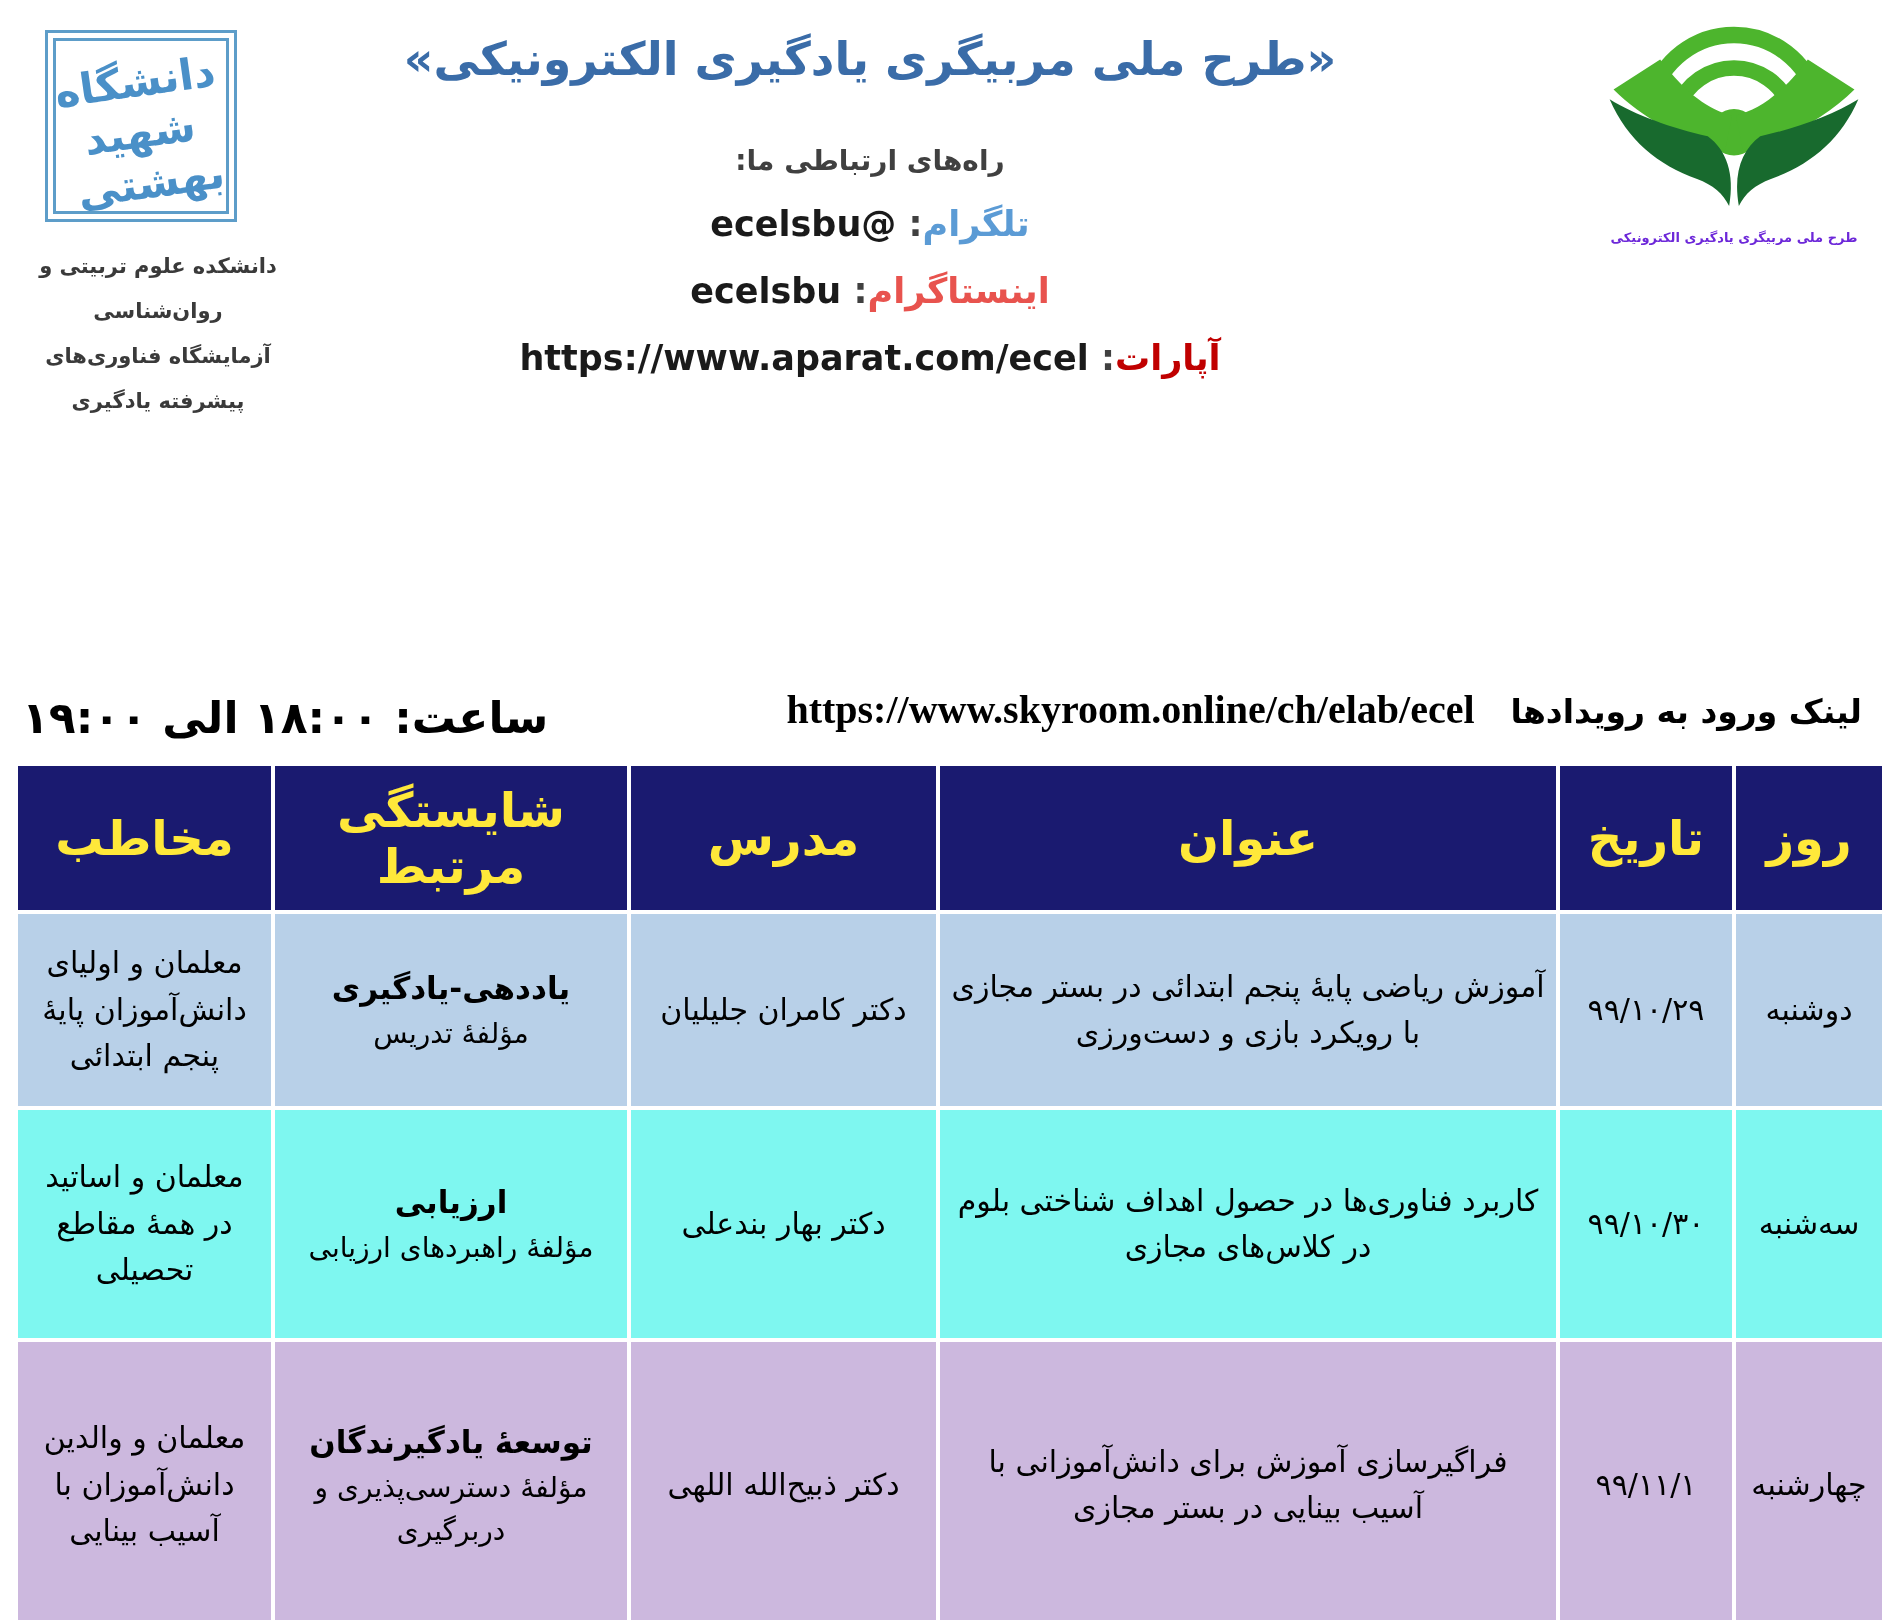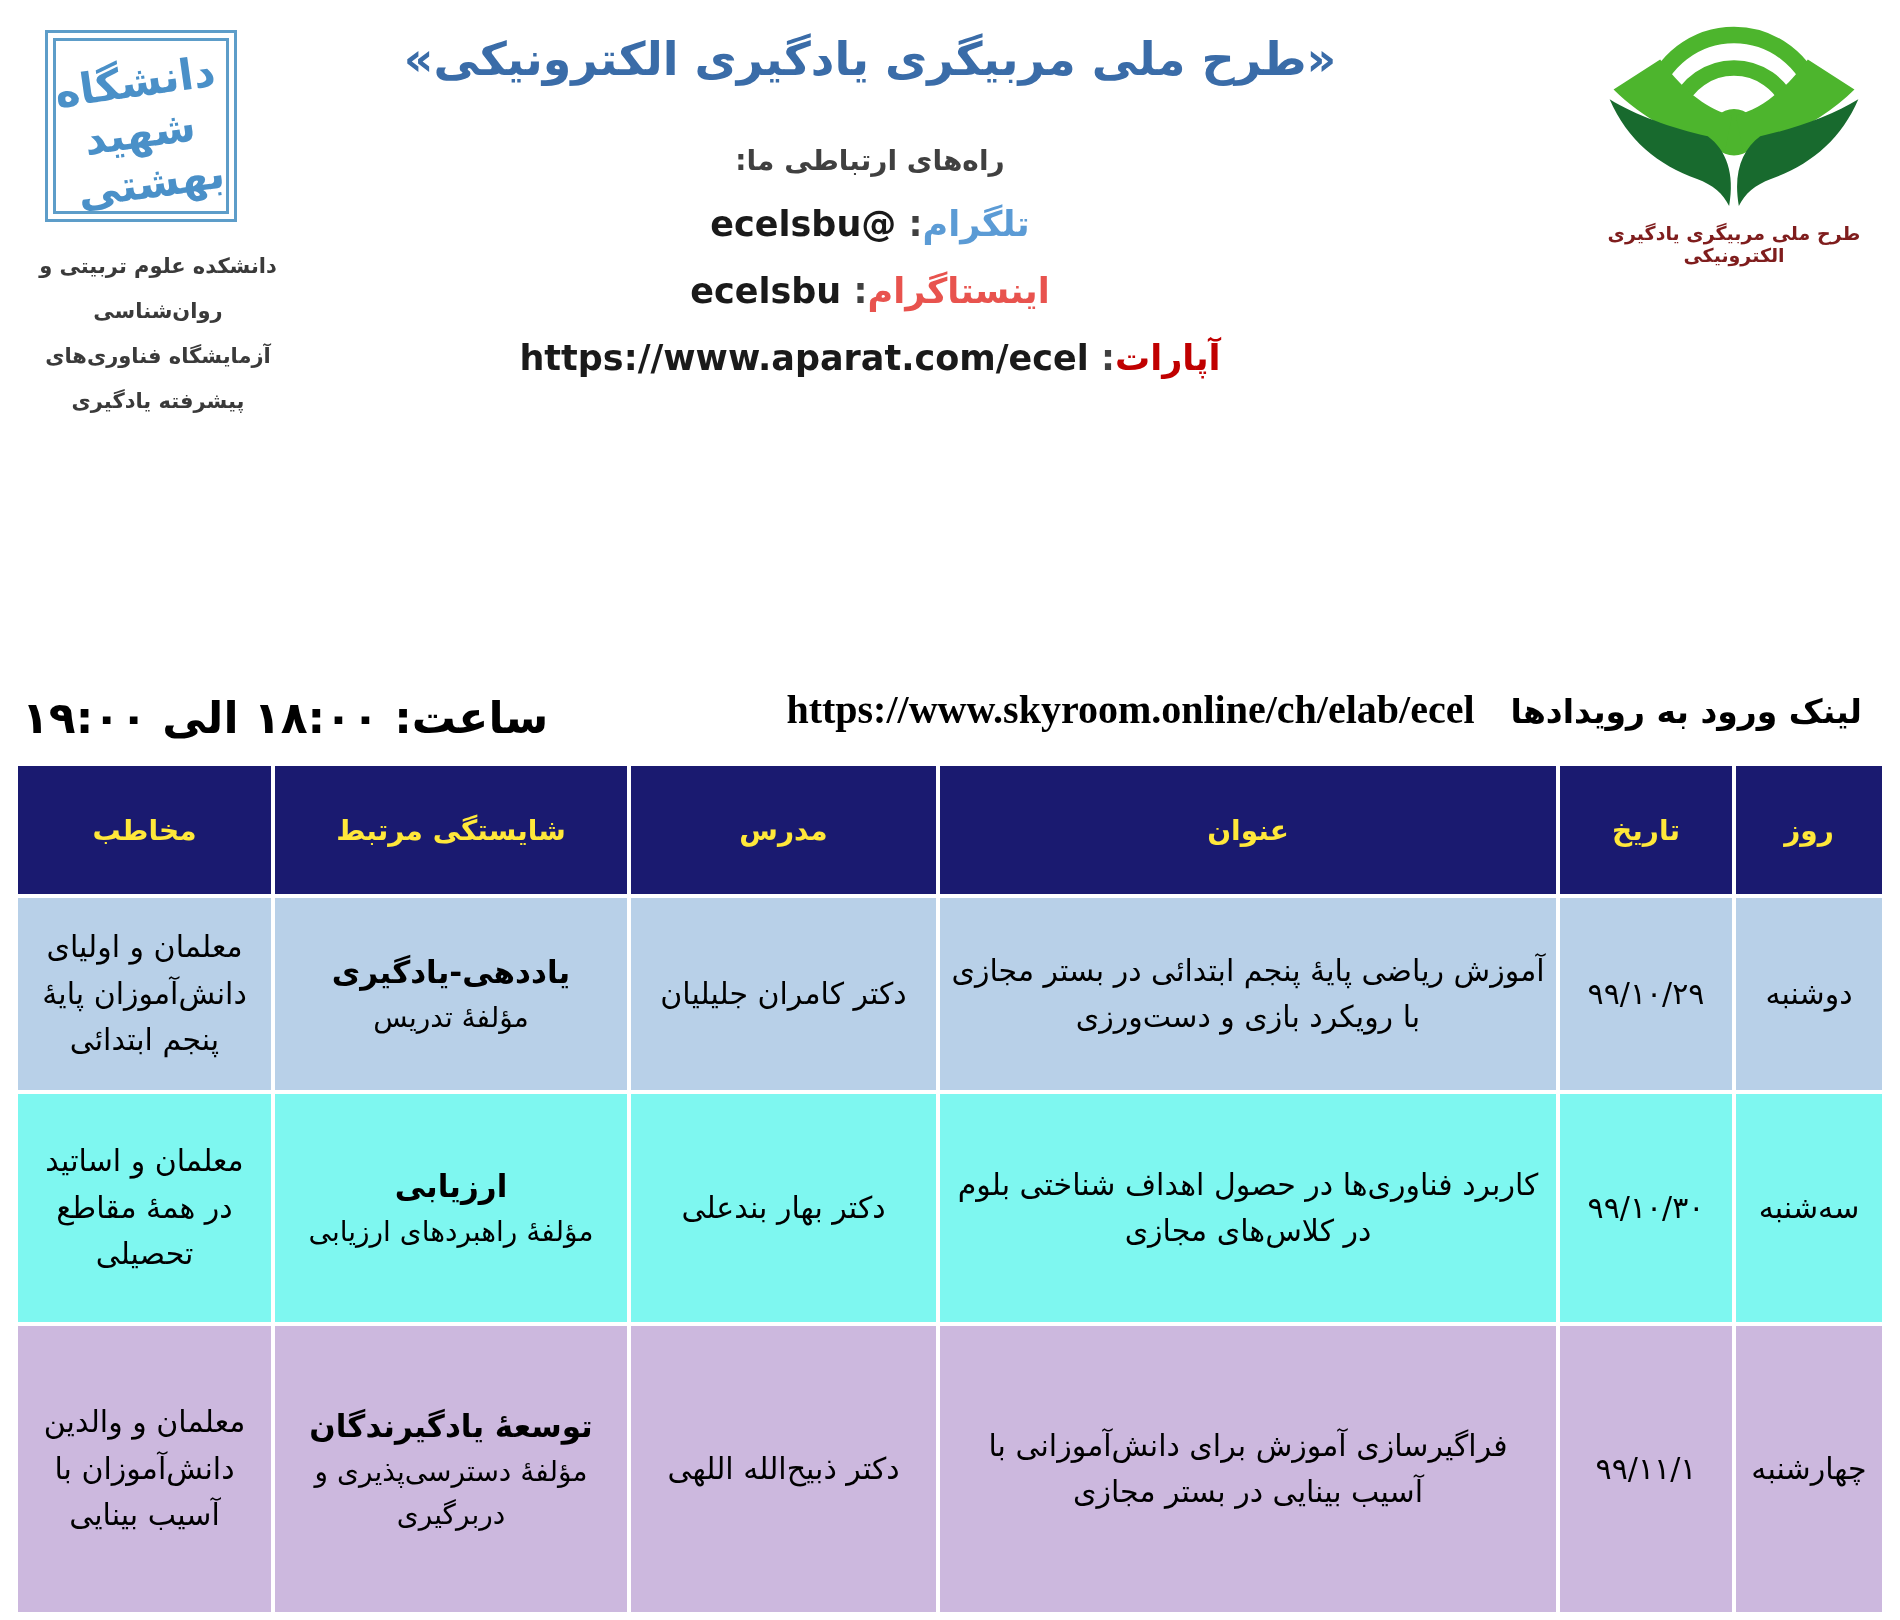--- a/index.html
+++ b/index.html
@@ -25,34 +25,34 @@
   .contact-line .val{font-weight:bold;color:#1a1a1a;}
   .colon{color:#404040;font-weight:bold;}
   .lbl{font-weight:bold;}
   .c-telegram{color:#5b9bd5;}
   .c-instagram{color:#e8534e;}
   .c-site{color:#8db864;}
   .c-aparat{color:#c00000;}
 
   
   .elogo{position:absolute;right:26px;top:6px;width:280px;text-align:center;}
-  .elogo-caption{margin-top:8px;font-size:19px;font-weight:bold;color:#7f1d1d;}
+  .elogo-caption{margin-top:16px;font-size:13px;font-weight:bold;color:#6d28d9;}
 
   
   .events{position:absolute;right:38px;top:686px;display:flex;direction:rtl;gap:36px;align-items:baseline;}
   .events .ev-lbl{font-size:33px;font-weight:bold;color:#000;}
   .events .ev-url{font-size:40px;font-weight:bold;color:#000;
        font-family:"Liberation Serif",serif;direction:ltr;unicode-bidi:embed;}
   .time{position:absolute;left:22px;top:692px;font-size:44px;font-weight:bold;color:#000;direction:rtl;}
 
   
   table.schedule{position:absolute;left:14px;top:762px;width:1872px;
        border-collapse:separate;border-spacing:4px;table-layout:fixed;direction:rtl;}
-  table.schedule th{background:#1a1a70;color:#ffe83a;font-size:28px;font-weight:bold;
-       height:128px;text-align:center;vertical-align:middle;padding:0 6px;}
+  table.schedule th{background:#1a1a70;color:#ffe83a;font-size:48px;font-weight:bold;
+       height:144px;text-align:center;vertical-align:middle;padding:0 6px;}
   table.schedule td{color:#000;font-size:30px;text-align:center;vertical-align:middle;
        padding:0 10px;line-height:1.55;}
   tr.r0 td{background:#b8d0e8;height:192px;}
   tr.r1 td{background:#7ef7f0;height:228px;}
   tr.r2 td{background:#ccb8de;height:286px;}
   .comp-main{display:block;font-weight:bold;font-size:31px;}
   .comp-sub{display:block;font-size:28px;}
 </style>
 </head>
 <body>

